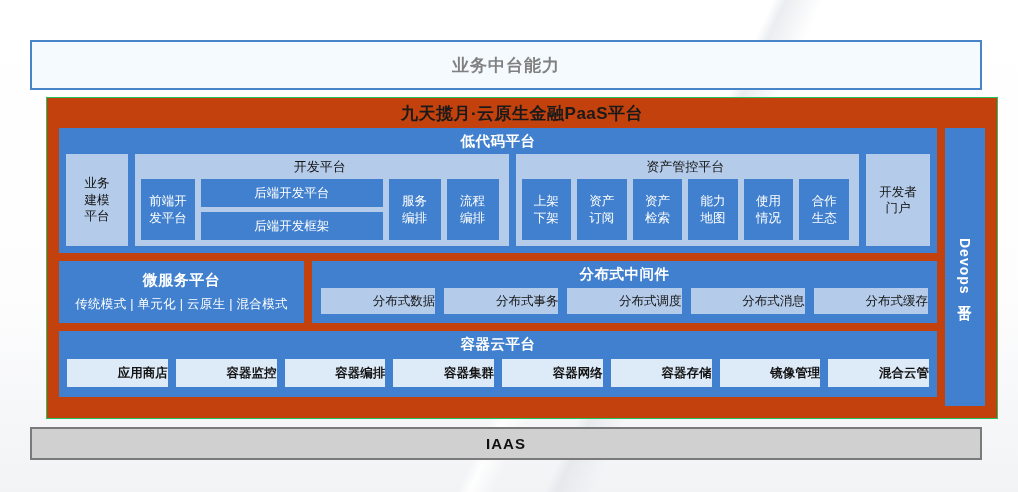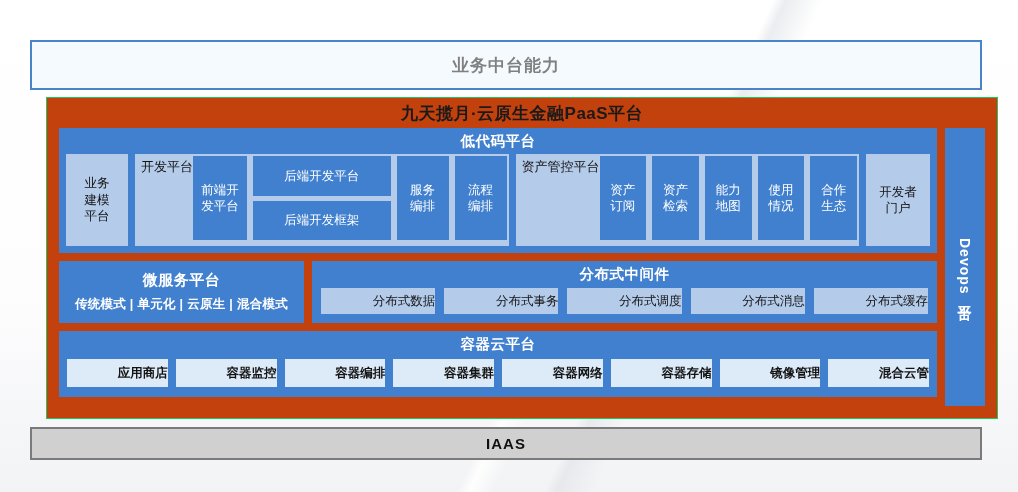--- a/index.html
+++ b/index.html
@@ -130,23 +130,23 @@
   }
 
   .tile-dark {
     background: #4180ce;
     color: #ffffff;
   }
 
   .panel {
     background: #b4cbe9;
     display: flex;
-    flex-direction: row;
+    flex-direction: column;
     min-width: 0;
-    padding: 2px 2px 6px 6px;
+    padding: 2px 10px 6px 6px;
   }
   .panel-title {
     text-align: center;
     font-size: 13px;
     color: #141414;
     padding: 2px 0 3px;
   }
   .panel-row {
     flex: 1;
     display: flex;
@@ -191,21 +191,20 @@
   }
   .microservice .ms-title {
     font-size: 15px;
     font-weight: bold;
     letter-spacing: .5px;
   }
   .microservice .ms-sub {
     font-size: 12.5px;
     margin-top: 6px;
     letter-spacing: .3px;
-    font-weight: bold;
   }
 
   .middleware { flex: 1; }
   .middleware .chip-row {
     flex: 1;
     display: flex;
     gap: 9px;
     padding: 0 9px 8px 9px;
     align-items: stretch;
   }
@@ -332,20 +331,24 @@
                 </div>
 
               </div>
             </div>
 
             <div class="panel asset-platform">
               <div class="panel-title">资产管控平台</div>
               <div class="panel-row">
 
                 <div class="tile tile-dark">
+                  <span>上架</span>
+                  <span>下架</span>
+                </div>
+                <div class="tile tile-dark">
                   <span>资产</span>
                   <span>订阅</span>
                 </div>
                 <div class="tile tile-dark">
                   <span>资产</span>
                   <span>检索</span>
                 </div>
                 <div class="tile tile-dark">
                   <span>能力</span>
                   <span>地图</span>

